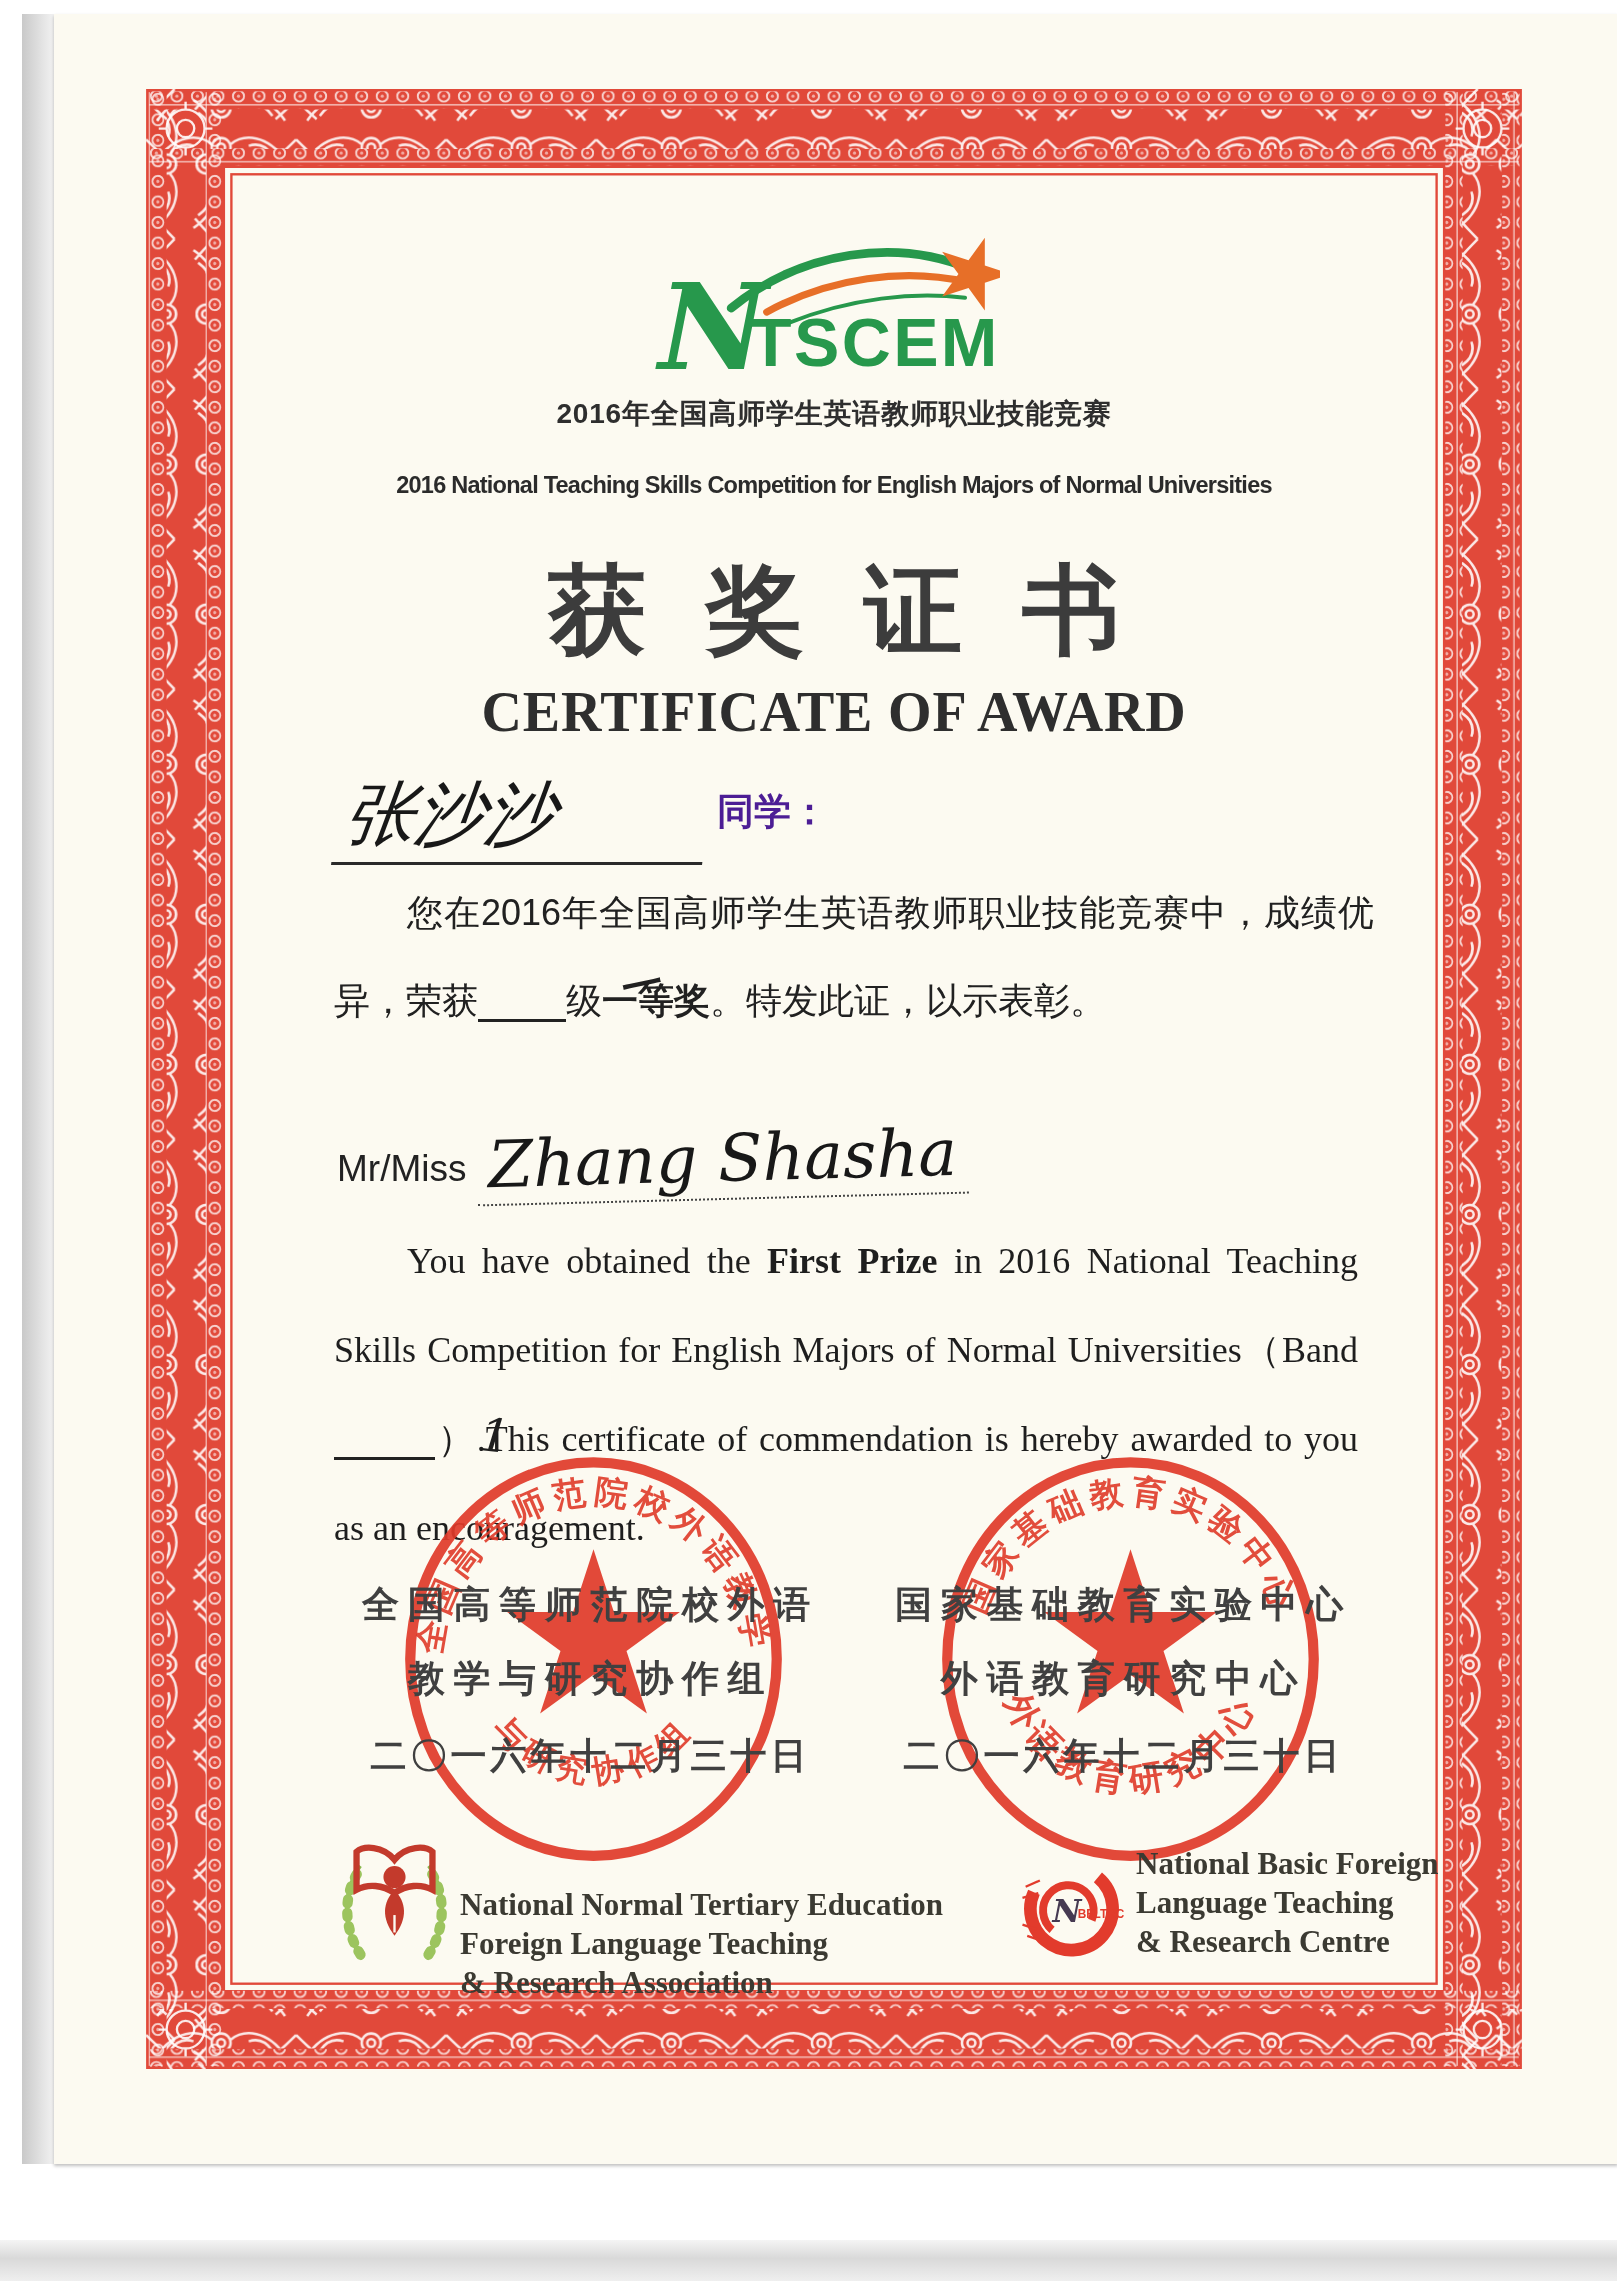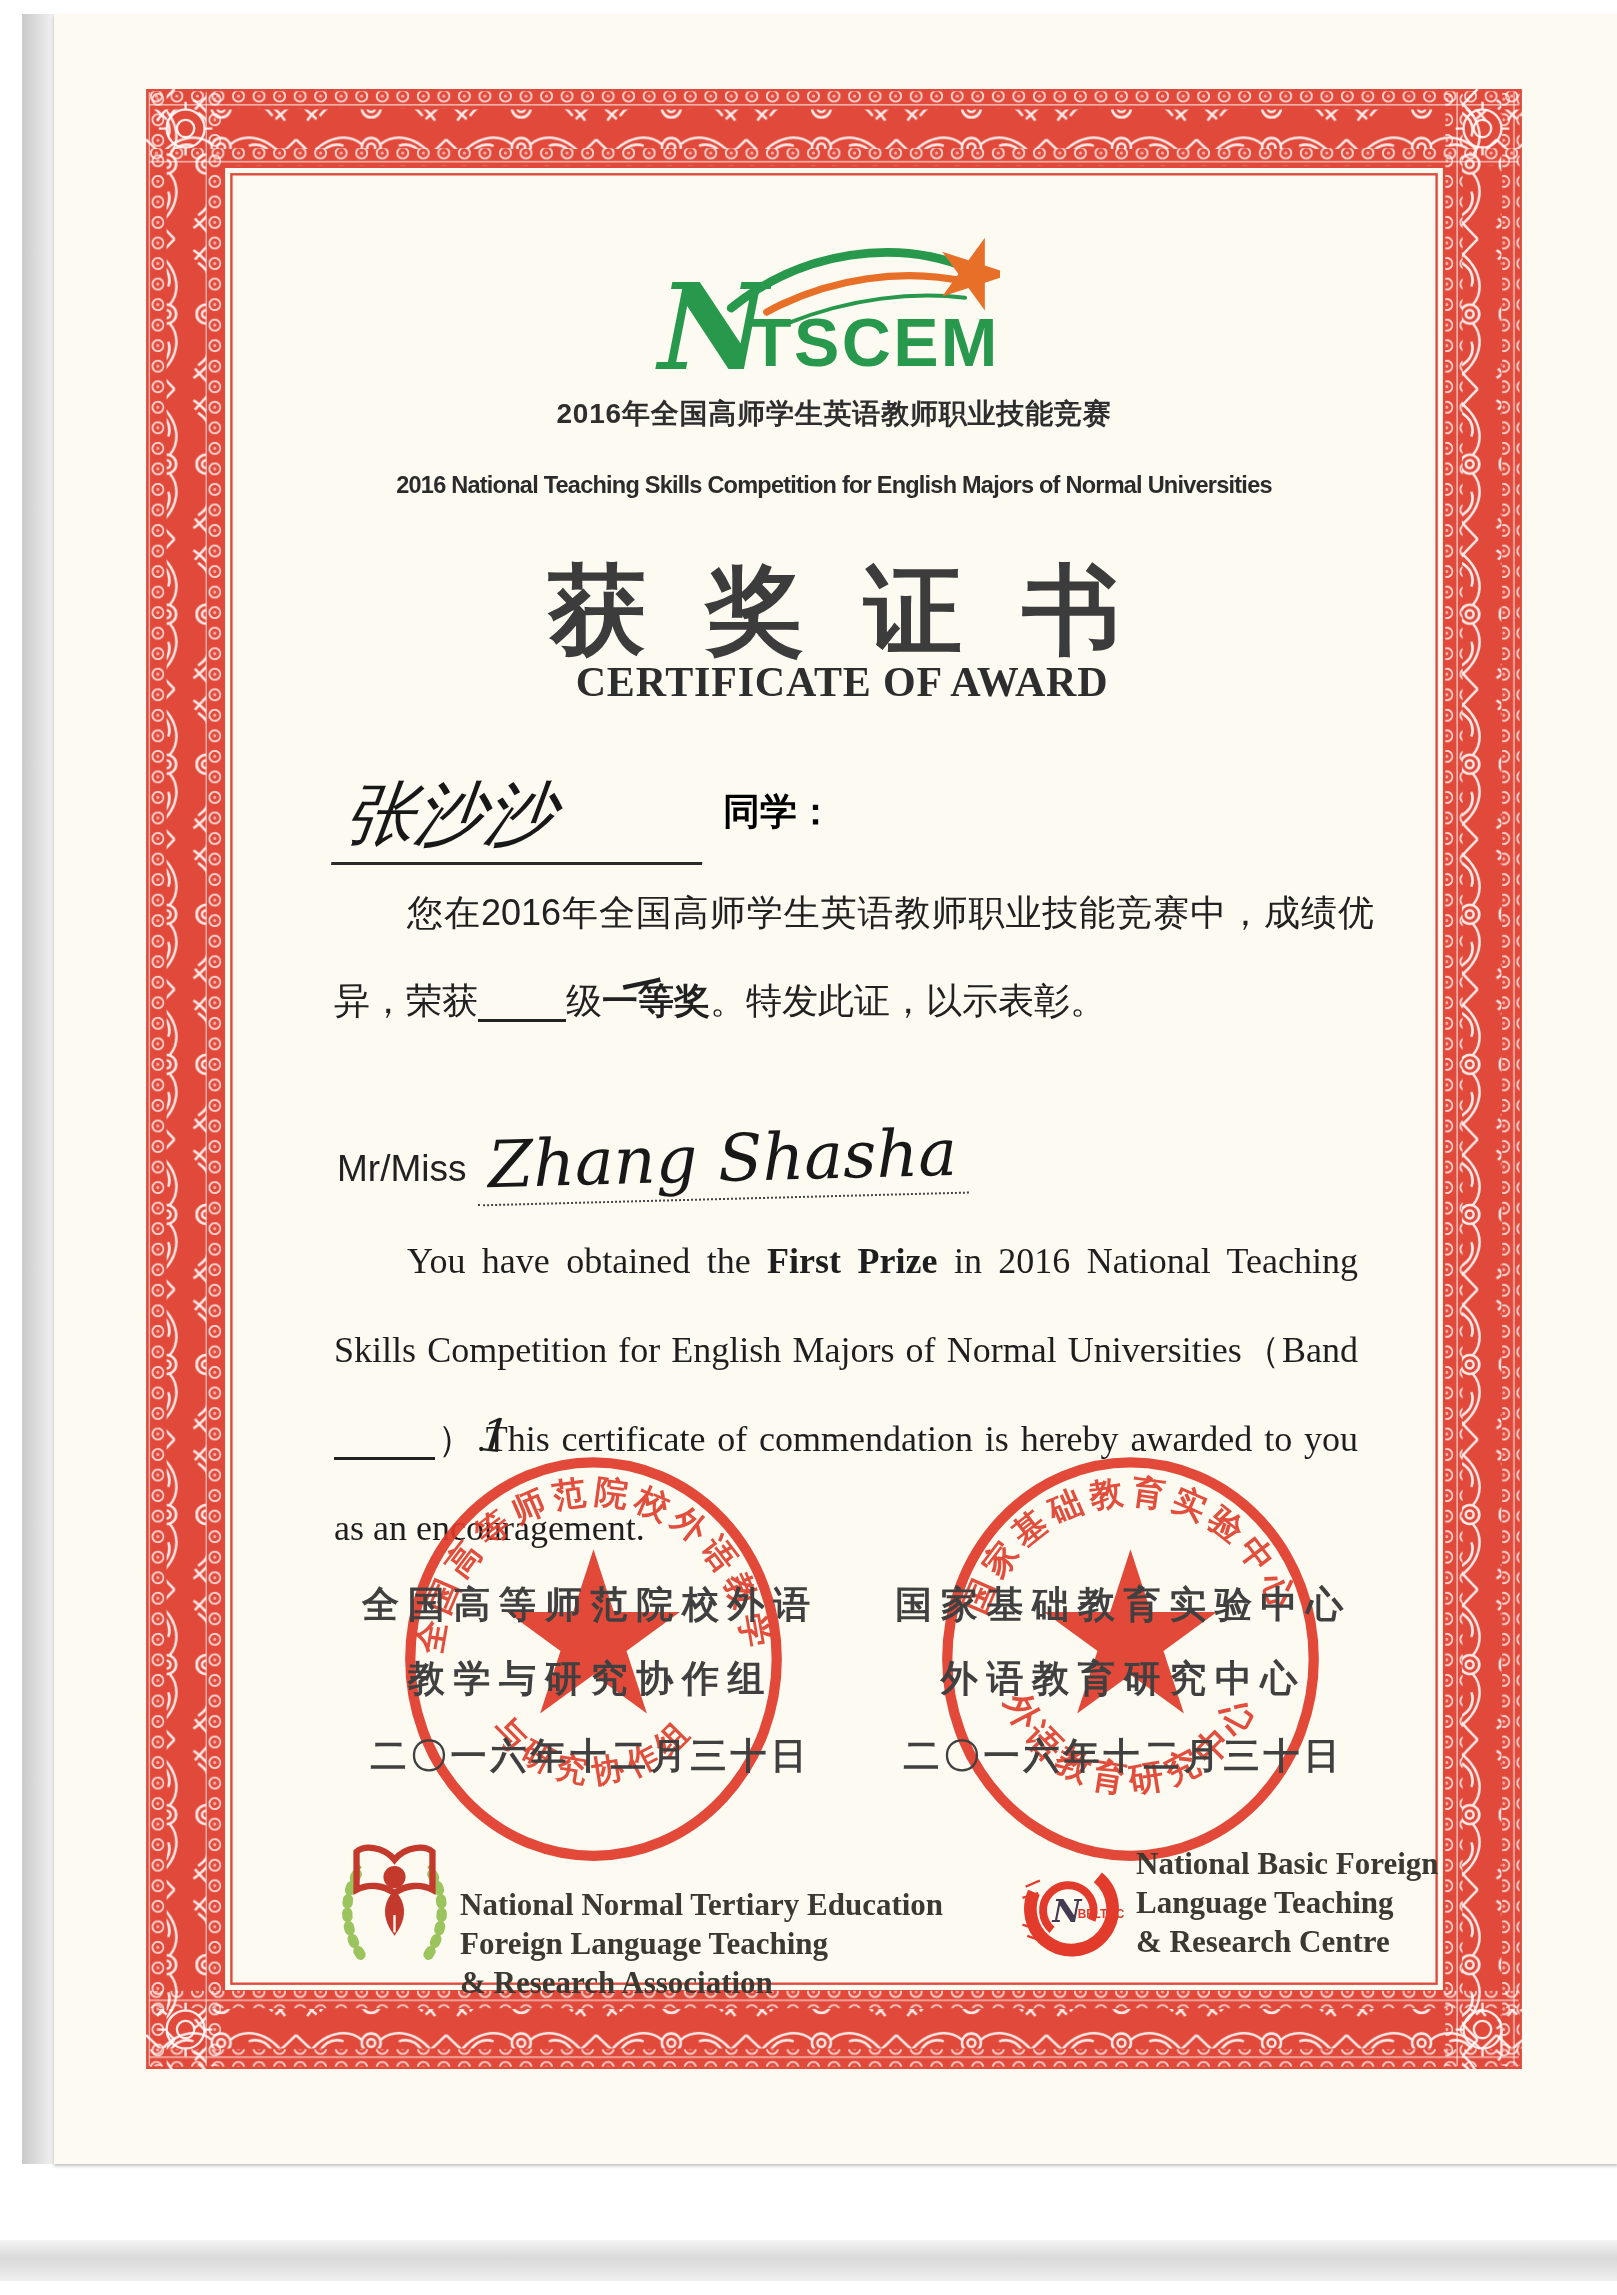--- a/index.html
+++ b/index.html
@@ -12,27 +12,27 @@
       box-shadow:0 1.6px 3.2px rgba(0,0,0,.25);}
   .bottom-shadow{left:0;top:2240px;width:1618px;height:41px;
       background:linear-gradient(to bottom,#f4f4f4,#d9d9d9 45%,#efefef);}
   .content{position:absolute;left:146px;top:89px;width:1376px;height:1980px;}
   .center{left:0;width:100%;text-align:center;}
   .title-cn{top:306px;font-size:28px;font-weight:bold;color:#2e2e2e;letter-spacing:0.8px;}
   .title-en{top:382px;font-size:24.5px;font-weight:bold;color:#2b2b2b;letter-spacing:-0.8px;
       transform:scaleX(.96);}
   .heading-cn{top:457px;font-size:98px;font-weight:bold;color:#3c3c3c;
       letter-spacing:60px;text-indent:60px;}
-  .heading-en{top:569px;font-size:42px;font-weight:bold;color:#2e2e2e;
-      font-family:"Liberation Serif",serif;letter-spacing:0.8px;margin-left:8px;}
+  .heading-en{top:591px;font-size:56px;font-weight:bold;color:#2e2e2e;
+      font-family:"Liberation Serif",serif;letter-spacing:0.8px;}
   .salutation{left:191px;top:678px;color:#1d1d1d;white-space:nowrap;}
   .hand{font-family:"DejaVu Serif",serif;font-style:italic;color:#181818;}
   .hand-name-cn{display:inline-block;width:363px;font-size:70px;line-height:95px;
       border-bottom:3.2px solid #2a2a2a;transform:skewX(-7deg);padding-left:8px;}
-  .peer{font-size:37px;font-weight:600;color:#000000;vertical-align:14.2px;margin-left:15px;}
+  .peer{font-size:37px;font-weight:600;color:#4c1d95;vertical-align:14.2px;margin-left:9px;}
   .body-cn{left:188px;top:780px;width:1040px;font-size:36px;line-height:88px;
       color:#212121;text-align:justify;}
   .body-cn p,.body-en p{margin:0;text-indent:73px;}
   .blank-cn{display:inline-block;width:88px;border-bottom:3.2px solid #222;
       text-align:center;line-height:36px;}
   .hand-band-cn{display:inline-block;font-size:41px;font-weight:bold;
       transform:rotate(-12deg) translateY(-6.3px);}
   .prize-bold{font-weight:bold;}
   .recipient{left:191px;top:1032px;white-space:nowrap;color:#1d1d1d;}
   .mr-miss{font-family:Liberation Sans, sans-serif;font-size:37px;color:#222;}

